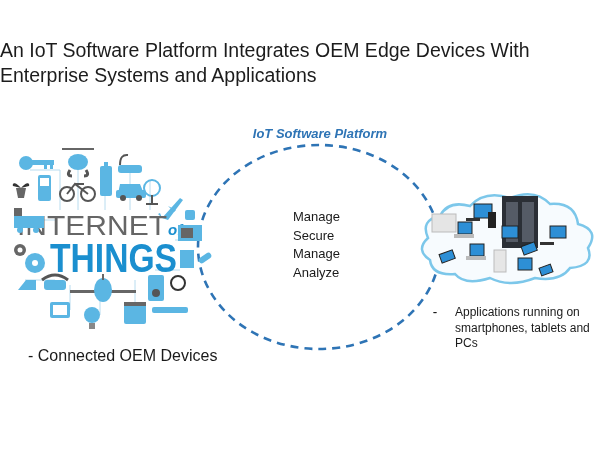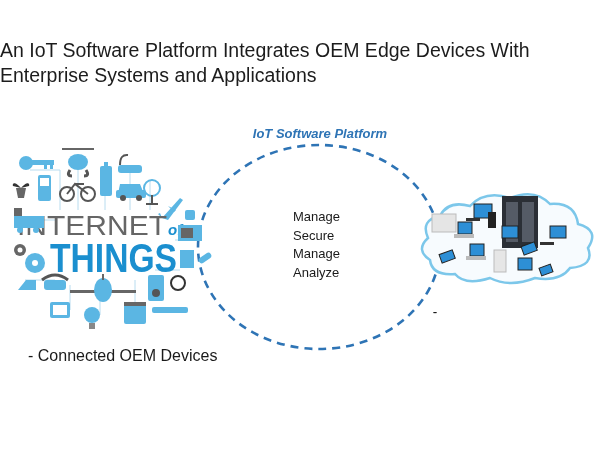--- a/index.html
+++ b/index.html
@@ -243,14 +243,15 @@
 </svg>
 
 <div class="left-caption">- Connected  OEM Devices</div>
 
 <div class="right-list">
   <div class="item">
     <span class="dash">-</span>
   </div>
   <div class="item">
     <span class="dash">-</span>
+    <span>Applications running on smartphones, tablets and PCs</span>
   </div>
 </div>
 
 </body></html>

